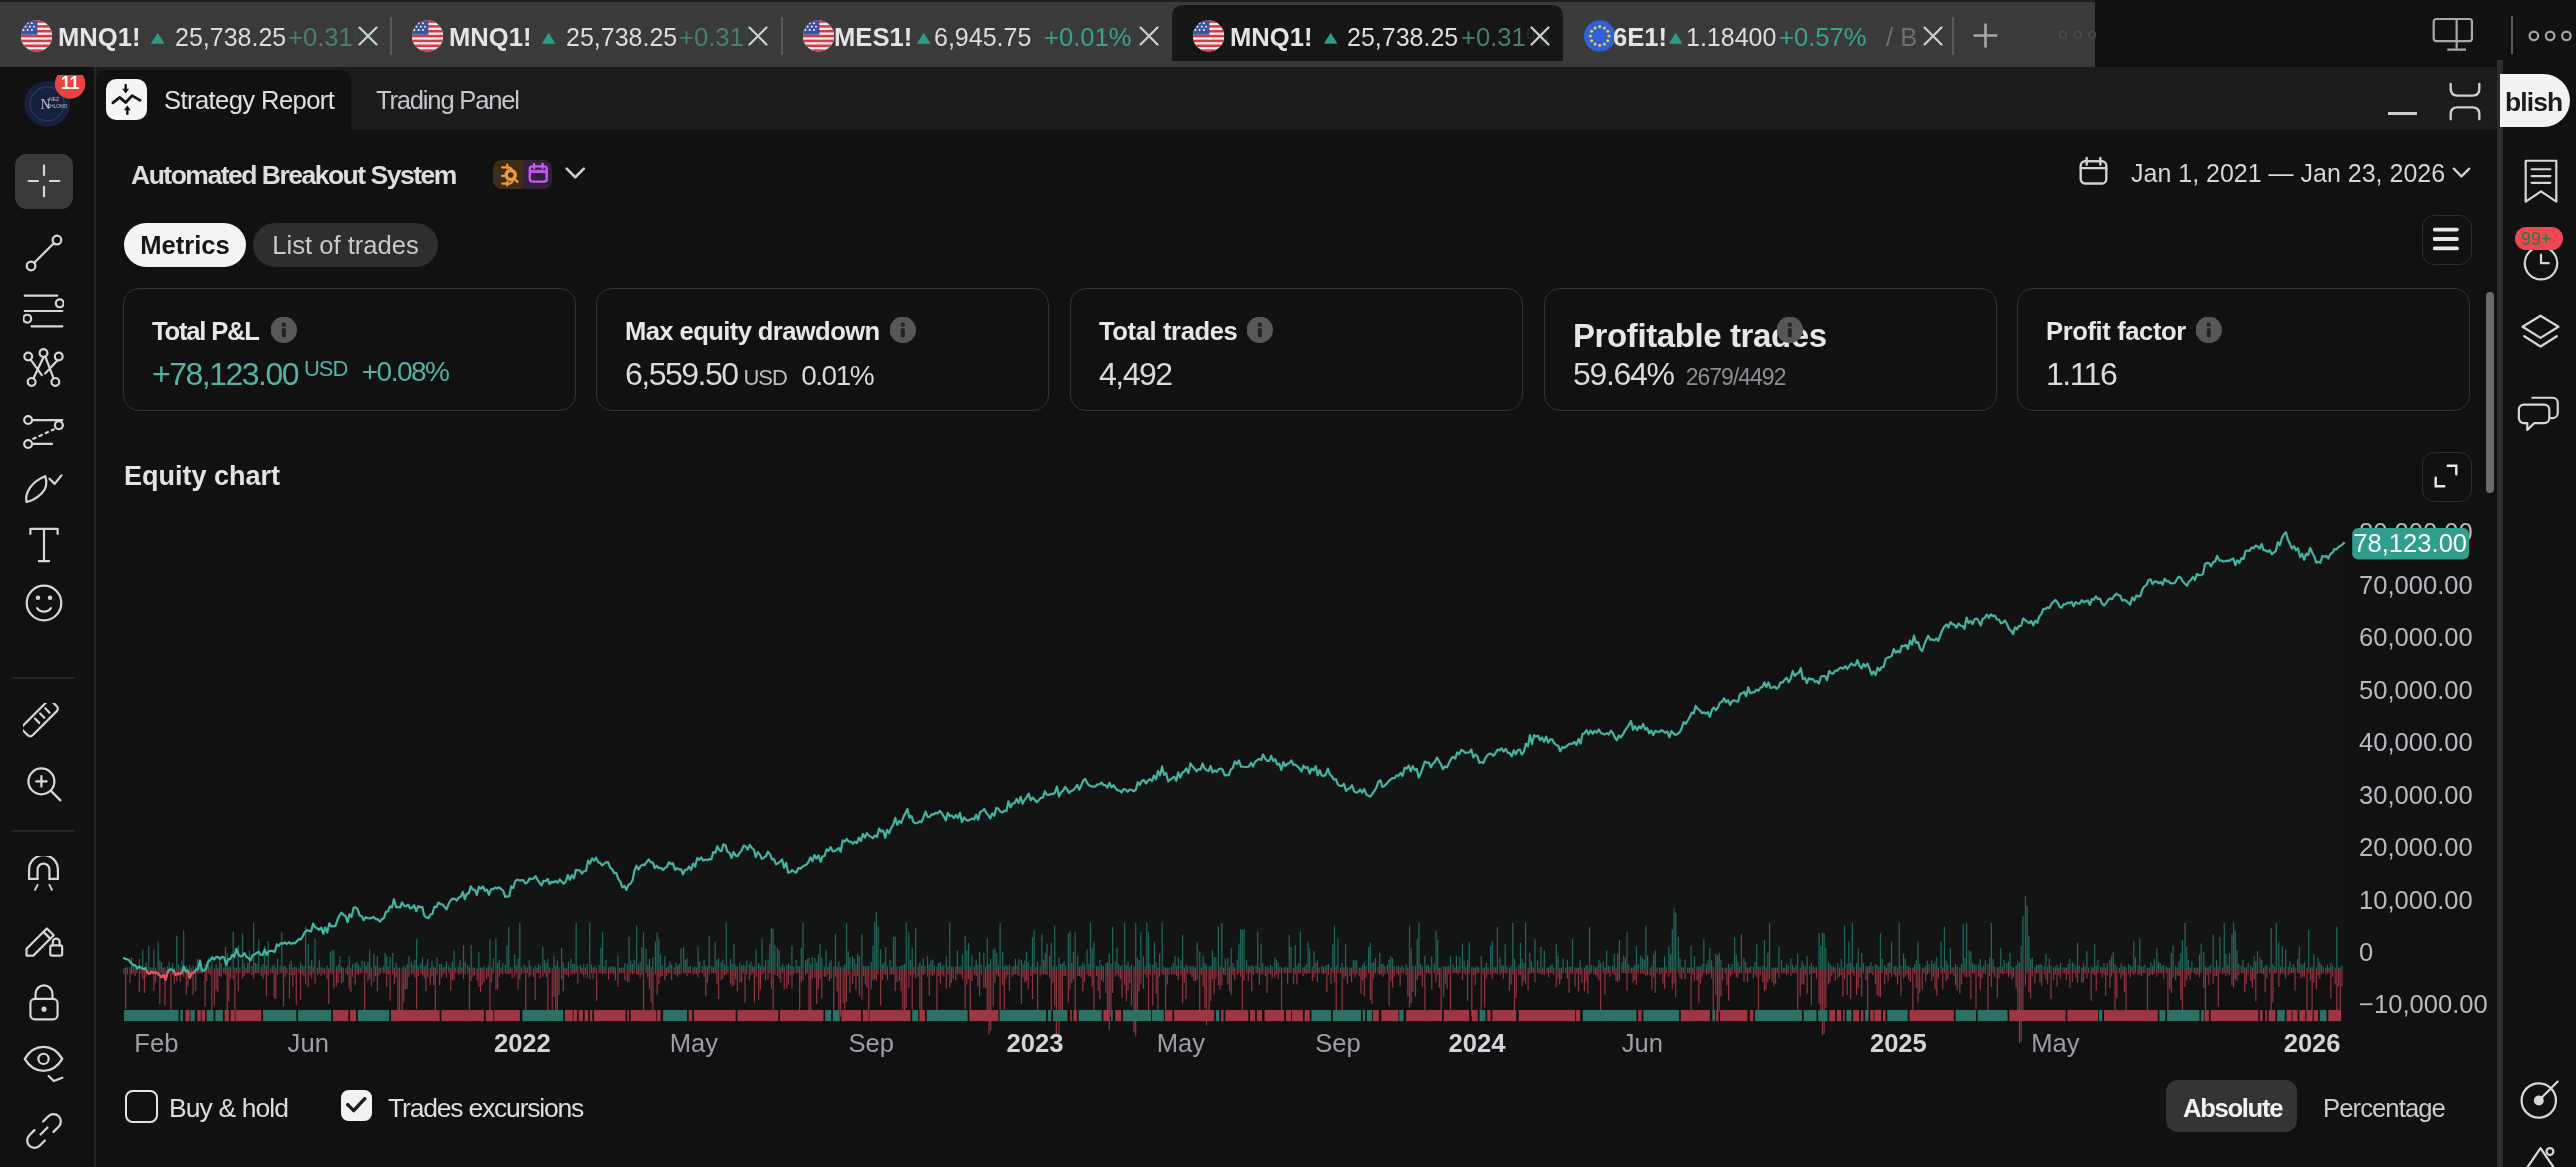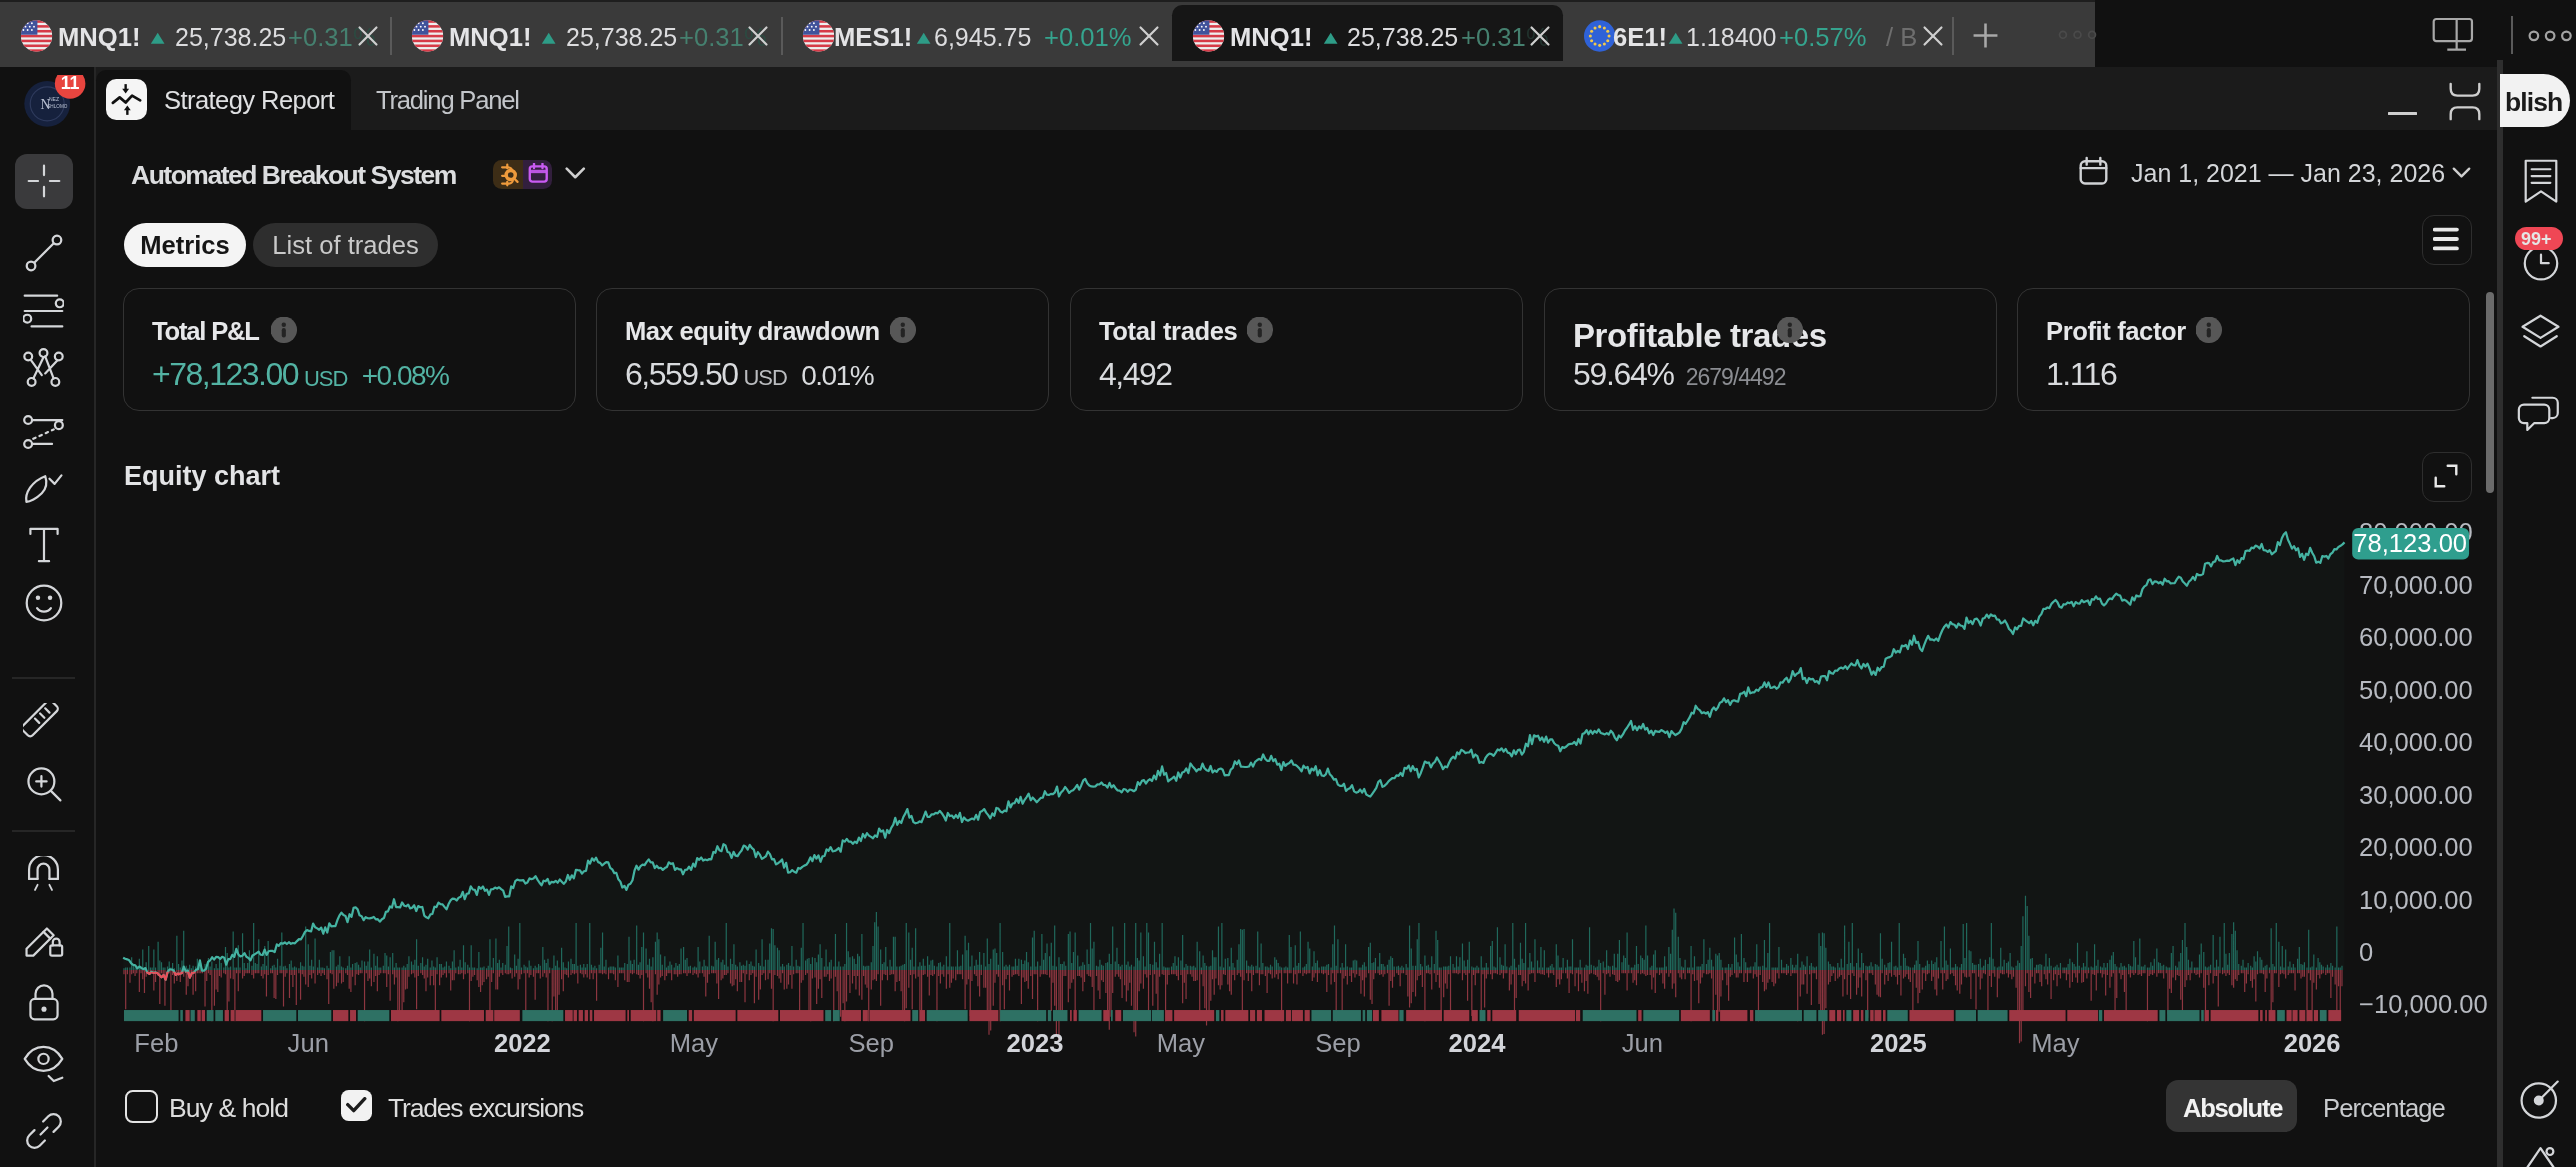--- a/index.html
+++ b/index.html
@@ -540,21 +540,21 @@
 <path d="M9 12H31M9 20H31M9 28H31"></path>
     </g>
   </svg>
 <svg class="a" style="left:2522px;top:241px" width="38" height="41" viewBox="0 0 44 48">
     <g fill="none" stroke="#d4d6d9" stroke-width="2.6" stroke-linecap="round" stroke-linejoin="round">
       <circle cx="22" cy="26" r="19"></circle>
       <path d="M22 16v10h9"></path>
     </g>
   </svg>
 <div class="a" style="left:2515px;top:227px;width:48px;height:23px;background:#ef4755;border-radius:12px"></div>
-<div class="a t" style="left:2521px;top:229px;font-size:18px;font-weight:bold;color:#e5e5e5">99+</div>
+<div class="a t" style="left:2521px;top:229px;font-size:18px;font-weight:normal;color:#15803d">99+</div>
 <svg class="a" style="left:2519px;top:314px" width="43" height="41" viewBox="0 0 50 48">
     <g fill="none" stroke="#d4d6d9" stroke-width="2.6" stroke-linecap="round" stroke-linejoin="round">
       <path d="M25 2L46 15L25 28L4 15Z"></path>
       <path d="M6 26l19 12l19-12"></path>
     </g>
   </svg>
 <svg class="a" style="left:2517px;top:391px" width="46" height="44" viewBox="0 0 54 52">
     <g fill="none" stroke="#d4d6d9" stroke-width="2.6" stroke-linecap="round" stroke-linejoin="round">
 <path d="M18 8H42a6 6 0 0 1 6 6V26a6 6 0 0 1-6 6h-2"></path>
 <path d="M8 16H32a6 6 0 0 1 6 6v10a6 6 0 0 1-6 6H20l-8 8v-8H8a6 6 0 0 1-6-6V22a6 6 0 0 1 6-6Z" fill="#111111"></path>
@@ -613,21 +613,21 @@
       <path d="M2 3H28M2 14H28M2 25H28"></path>
     </g>
   </svg>
 <div class="a" style="left:123px;top:288px;width:451px;height:121px;border:1.7px solid #333333;border-radius:16px"></div>
 <div class="a t" style="left:152px;top:317px;font-size:25.6px;font-weight:bold;letter-spacing:-1.2px;color:#e6e7e9">Total P&amp;L</div>
 <svg class="a" style="left:271px;top:317px" width="25.6" height="25.6" viewBox="0 0 30 30">
     <circle cx="15" cy="15" r="15.5" fill="#575757"></circle>
     <circle cx="15" cy="9" r="2.6" fill="#242424"></circle>
     <rect x="12.6" y="13" width="4.8" height="11" rx="2.4" fill="#242424"></rect>
   </svg>
-<div class="a t" style="left:152px;top:358px;display:flex;align-items:flex-end">
+<div class="a t" style="left:152px;top:358px;display:flex;align-items:flex-start">
     <span style="font-size:32px;color:#53b3a4;letter-spacing:-1.5px;margin-right:6px;line-height:1">+78,123.00</span>
     <span style="font-size:22px;color:#53b3a4;letter-spacing:-1.1px;margin-right:14.5px;line-height:1">USD</span>
     <span style="font-size:28px;color:#53b3a4;letter-spacing:-1.5px;margin-right:0;line-height:1">+0.08%</span>
   </div>
 <div class="a" style="left:596px;top:288px;width:451px;height:121px;border:1.7px solid #333333;border-radius:16px"></div>
 <div class="a t" style="left:625px;top:317px;font-size:25.6px;font-weight:bold;letter-spacing:-0.6px;color:#e6e7e9">Max equity drawdown</div>
 <svg class="a" style="left:890px;top:317px" width="25.6" height="25.6" viewBox="0 0 30 30">
     <circle cx="15" cy="15" r="15.5" fill="#575757"></circle>
     <circle cx="15" cy="9" r="2.6" fill="#242424"></circle>
     <rect x="12.6" y="13" width="4.8" height="11" rx="2.4" fill="#242424"></rect>

